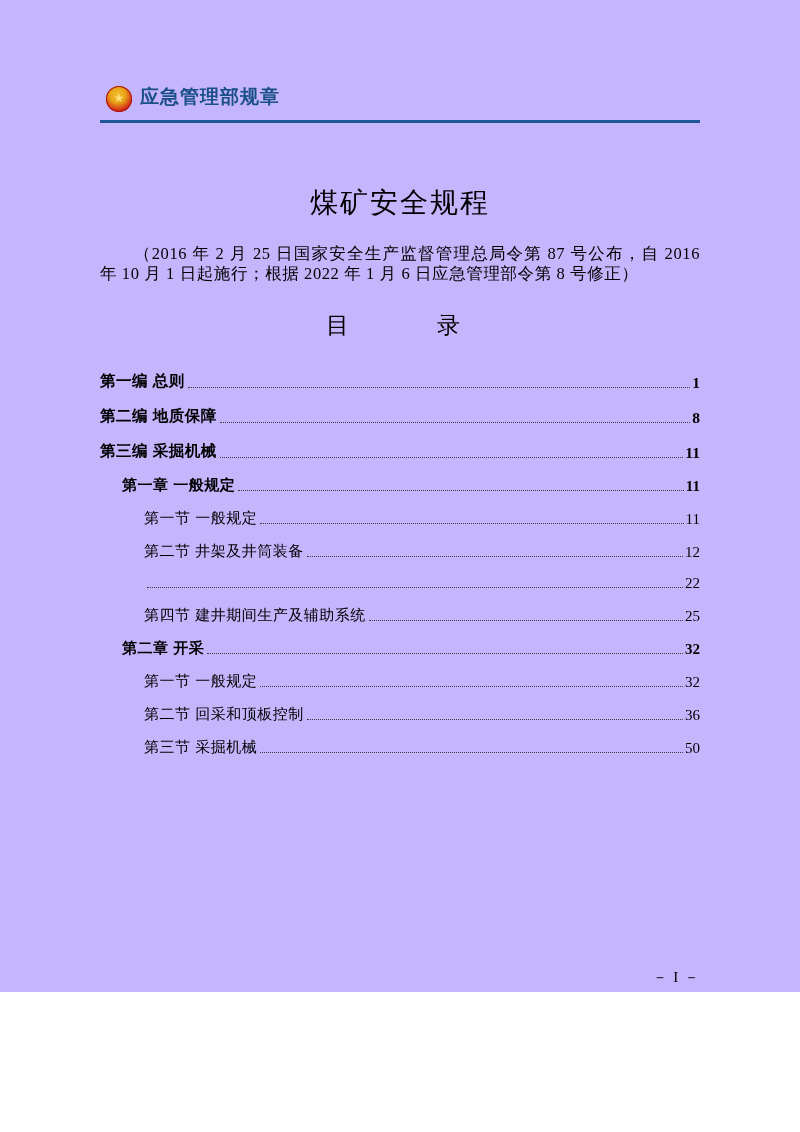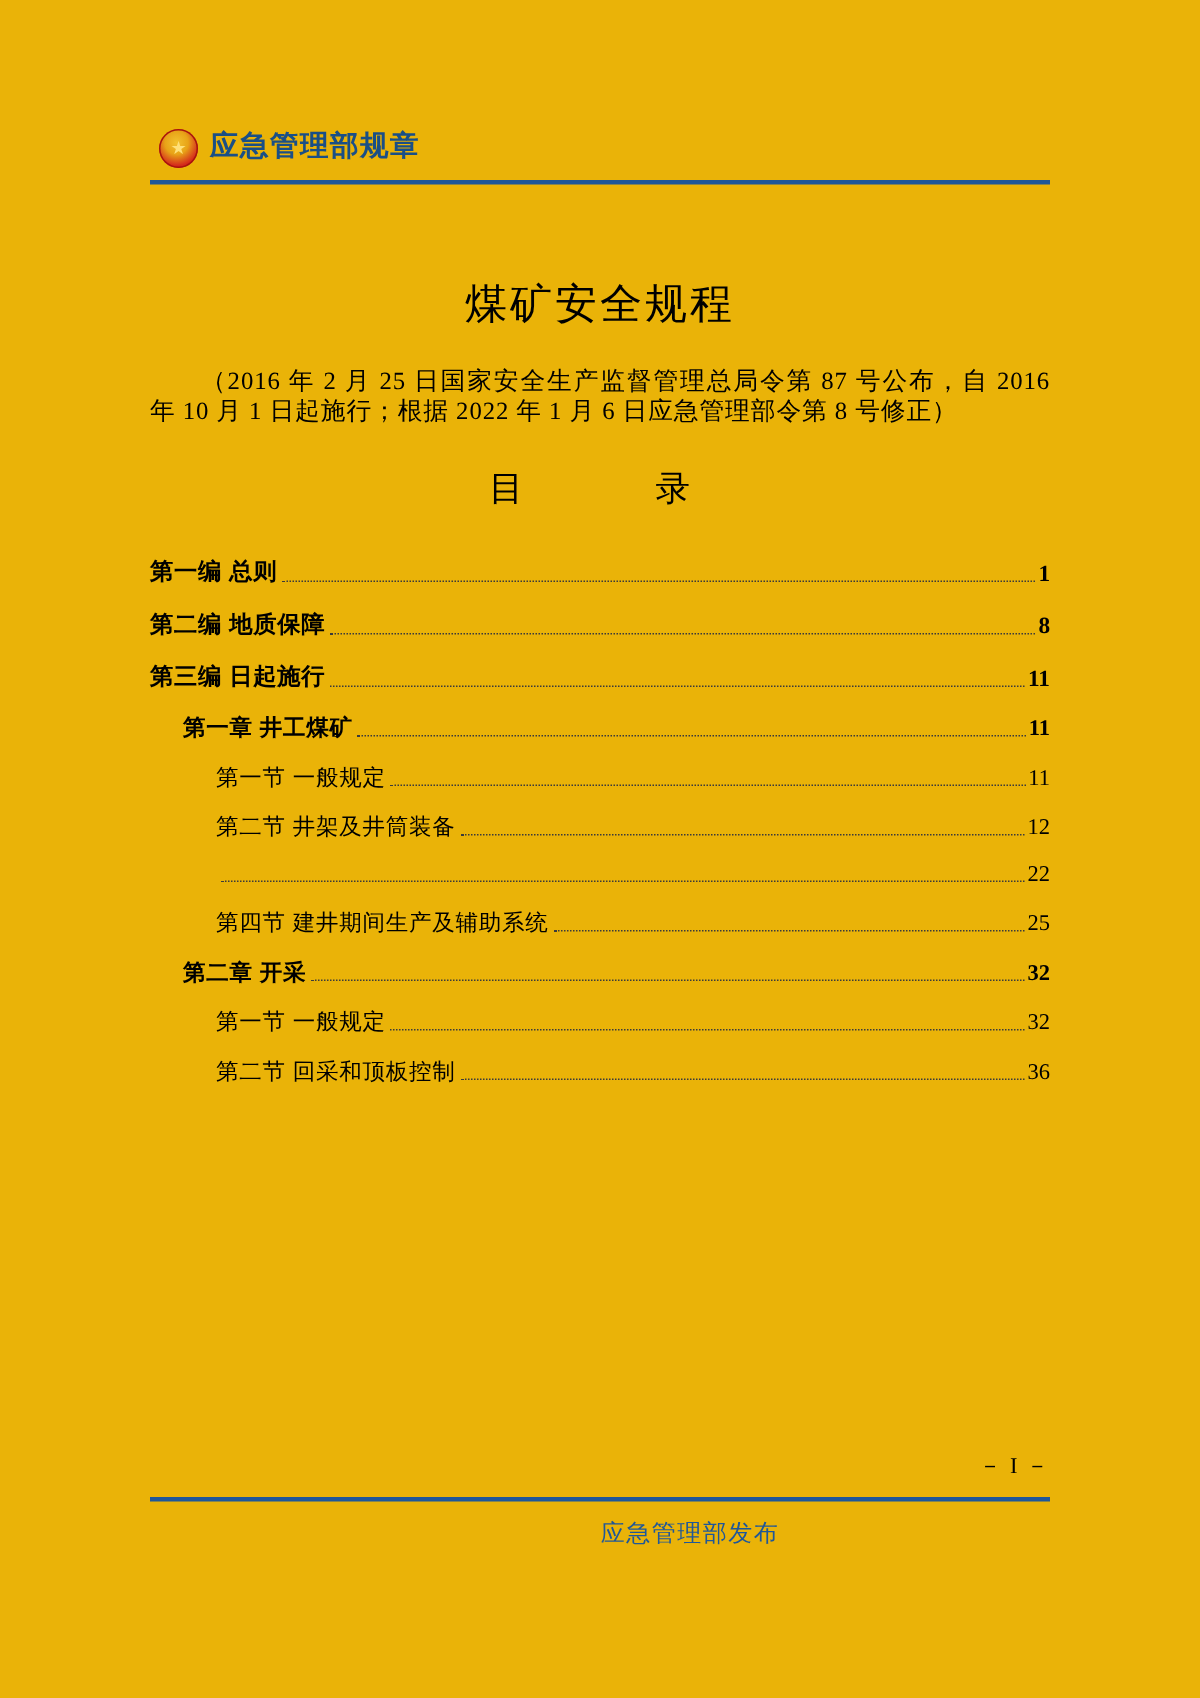--- a/index.html
+++ b/index.html
@@ -6,22 +6,22 @@
     margin: 0;
     padding: 0;
     background: #ffffff;
   }
   body {
     font-family: "Liberation Serif", "DejaVu Serif", serif;
   }
   .page {
     position: relative;
     width: 800px;
-    height: 1132px;
-    background: #eab308;
+    height: 992px;
+    background: #c4b5fd;
     overflow: hidden;
   }
   .sheet {
     position: absolute;
     left: 100px;
     top: 60px;
     width: 600px;
     height: 1000px;
   }
 
@@ -201,27 +201,27 @@
         <span class="page-num">1</span>
       </div>
 
       <div class="toc-row level-1">
         <span class="label">第二编  地质保障</span>
         <span class="leader"></span>
         <span class="page-num">8</span>
       </div>
 
       <div class="toc-row level-1">
-        <span class="label">第三编  日起施行</span>
+        <span class="label">第三编  采掘机械</span>
         <span class="leader"></span>
         <span class="page-num">11</span>
       </div>
 
       <div class="toc-row level-2">
-        <span class="label">第一章  井工煤矿</span>
+        <span class="label">第一章  一般规定</span>
         <span class="leader"></span>
         <span class="page-num">11</span>
       </div>
 
       <div class="toc-row level-3">
         <span class="label">第一节  一般规定</span>
         <span class="leader"></span>
         <span class="page-num">11</span>
       </div>
 
@@ -253,20 +253,25 @@
         <span class="leader"></span>
         <span class="page-num">32</span>
       </div>
 
       <div class="toc-row level-3">
         <span class="label">第二节  回采和顶板控制</span>
         <span class="leader"></span>
         <span class="page-num">36</span>
       </div>
 
+      <div class="toc-row level-3">
+        <span class="label">第三节  采掘机械</span>
+        <span class="leader"></span>
+        <span class="page-num">50</span>
+      </div>
 
     </div>
 
     <div class="folio">－ I －</div>
     <div class="footer-rule"></div>
     <div class="footer-note">应急管理部发布</div>
 
   </div>
 </div>
 

